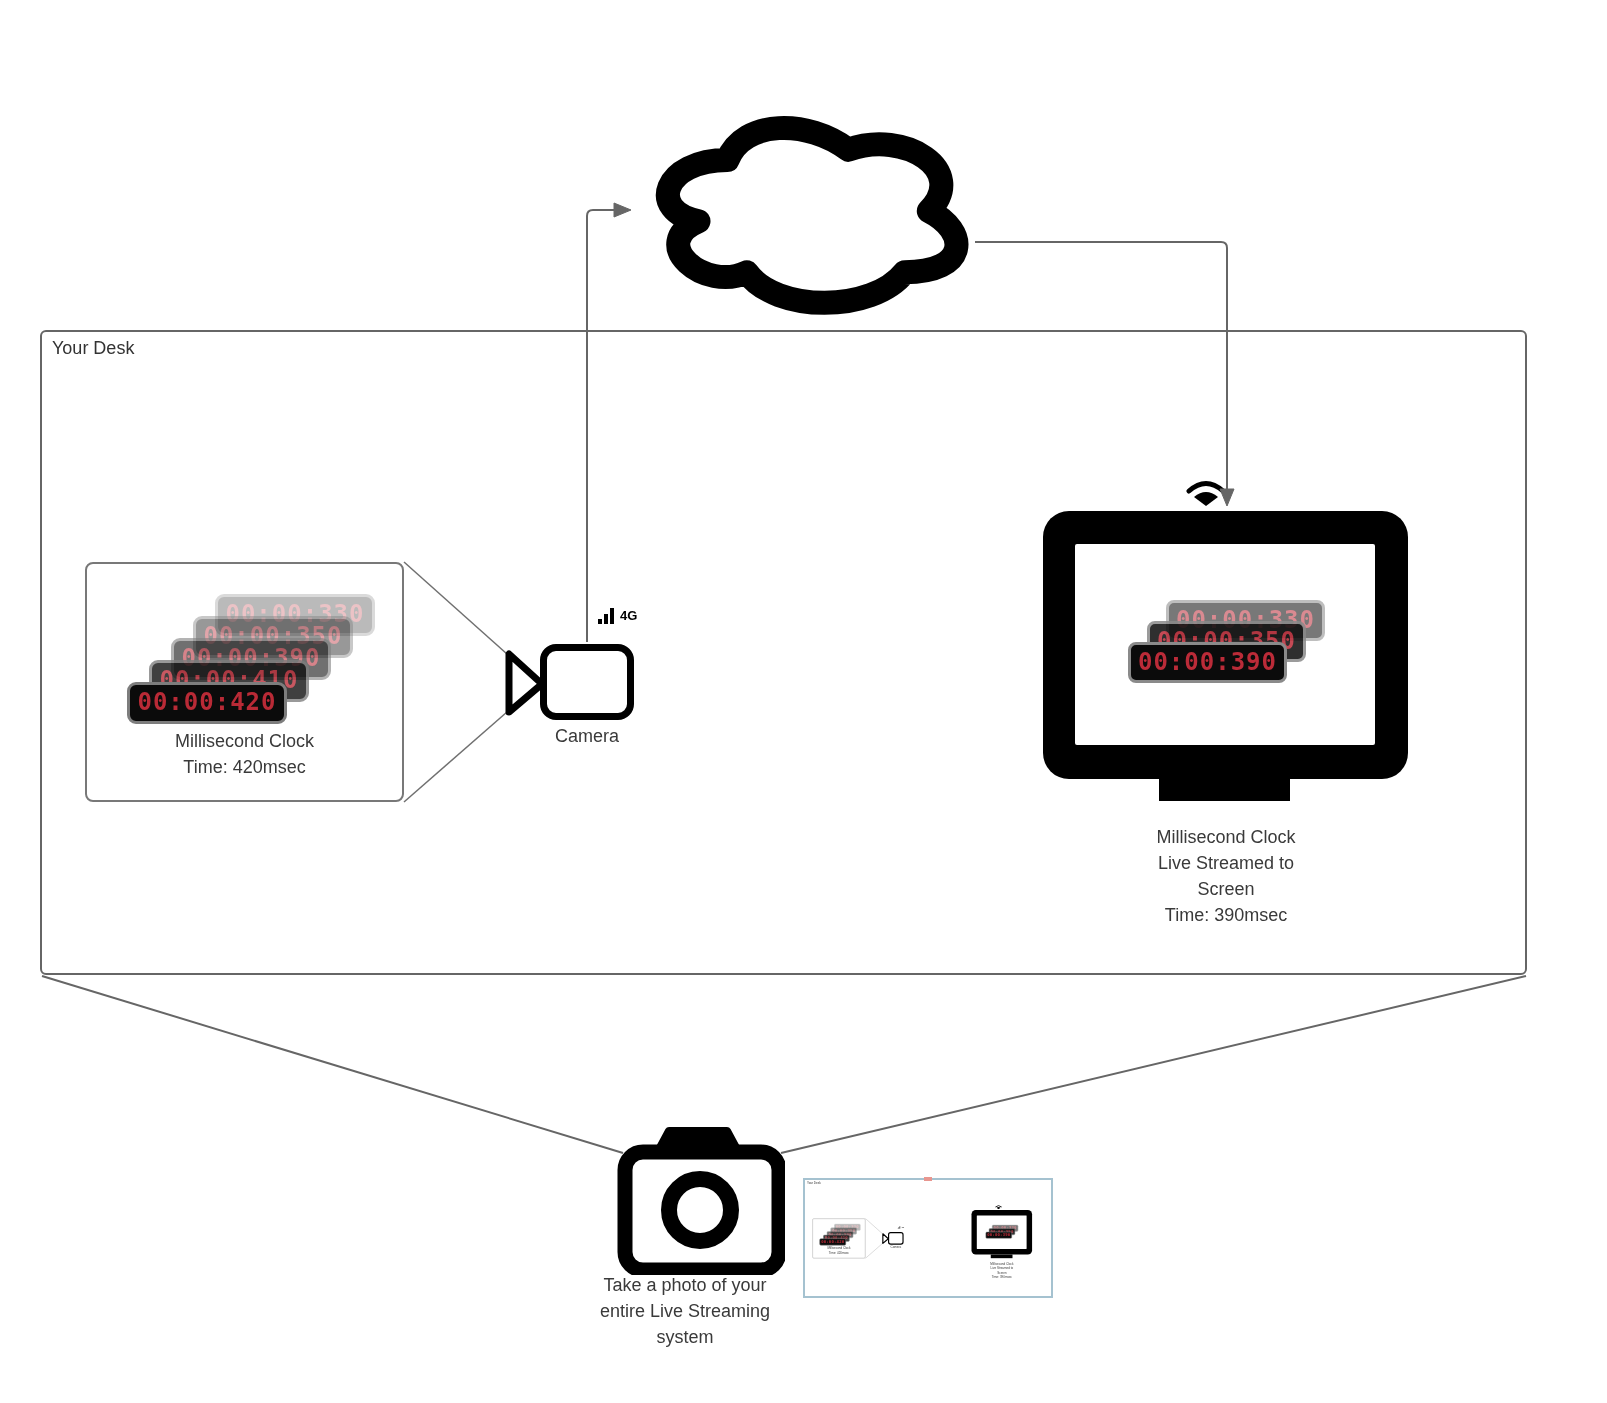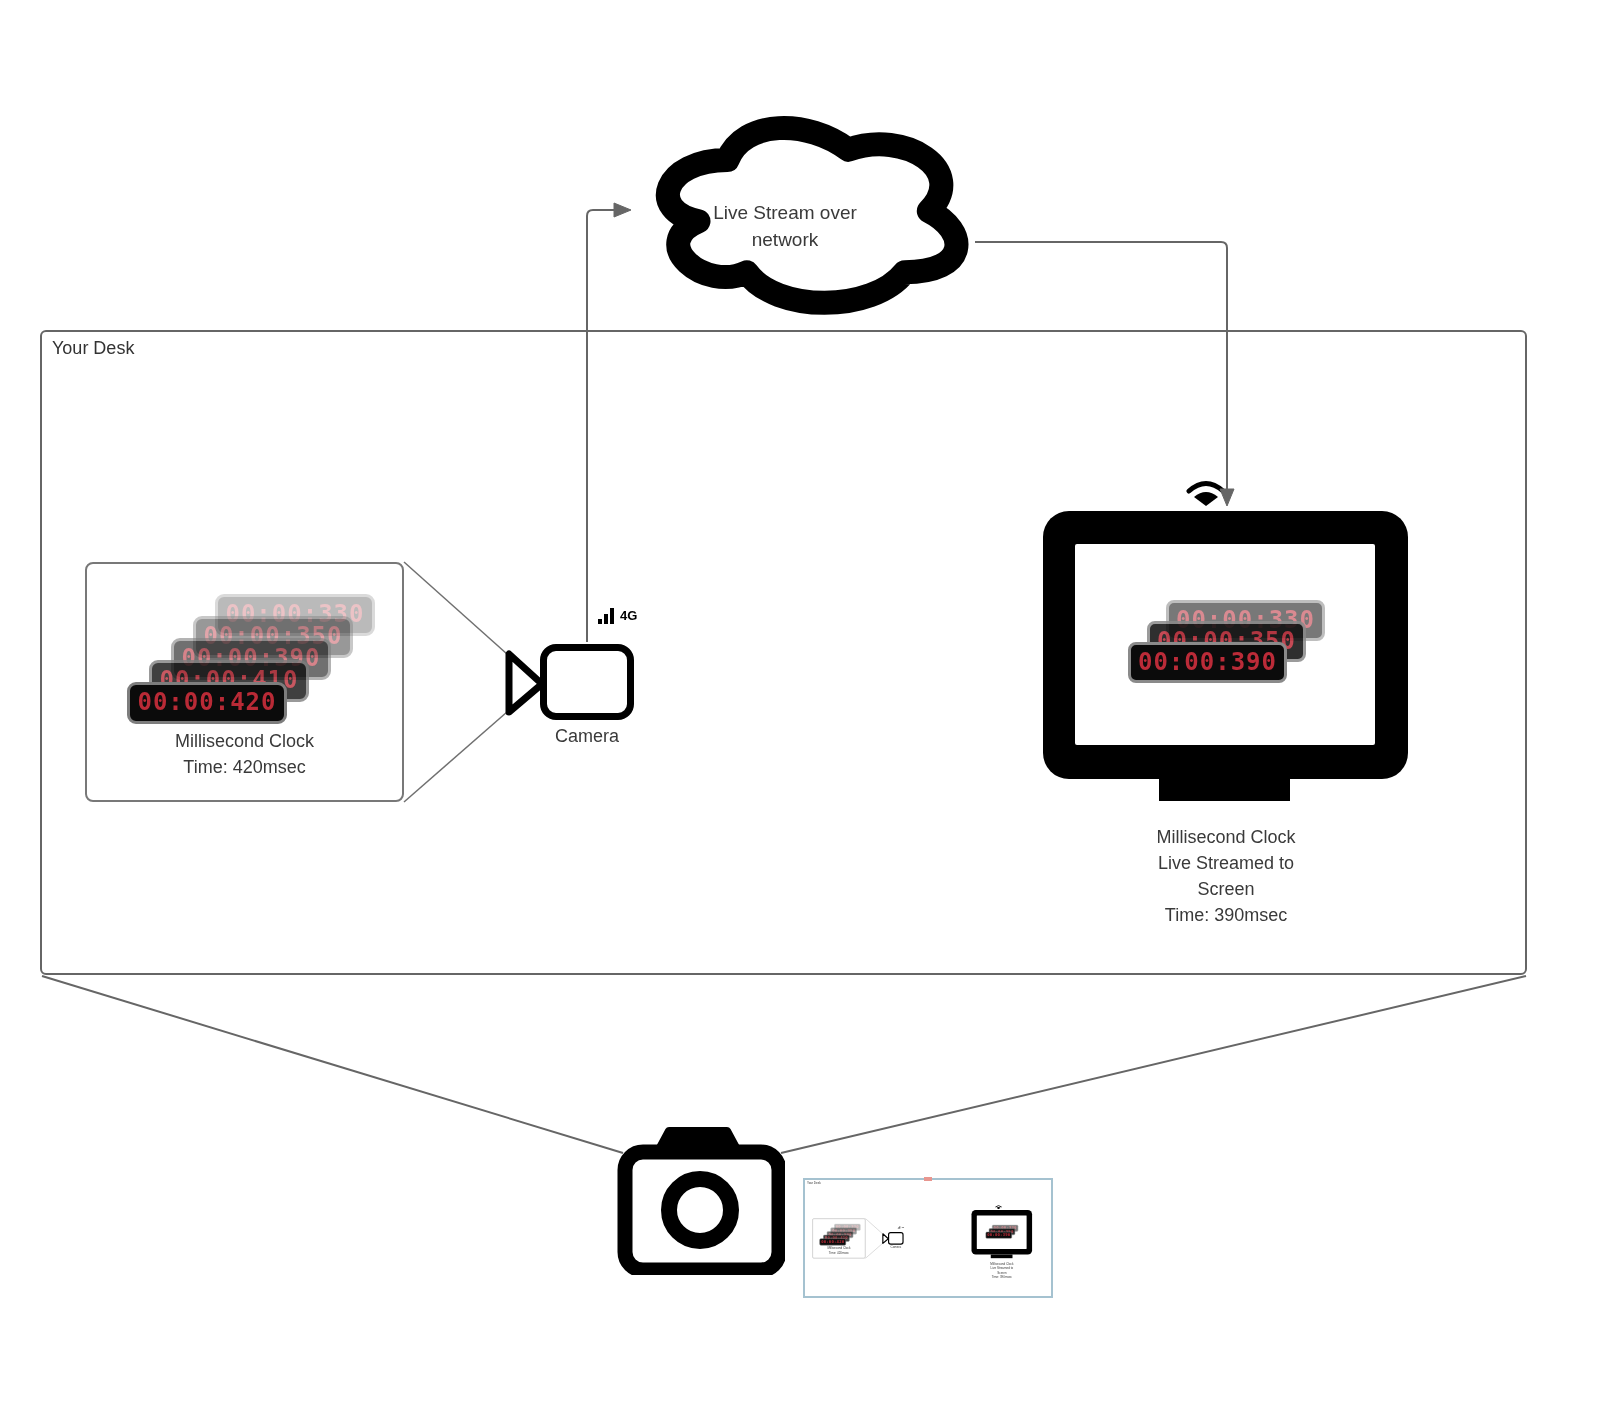--- a/index.html
+++ b/index.html
@@ -179,30 +179,31 @@
 
   <svg class="cloud-svg" width="350" height="232" viewBox="0 0 350 232">
     <path d="M 94.5 65
              C 30.1 65 14 116 65.5 126.2
              C 14 148.6 72 197.6 113.8 177.2
              C 142.8 218 239.4 218 271.6 177.2
              C 336 177.2 336 136.4 295.8 116
              C 336 75.2 271.6 34.4 215.3 54.8
              C 175 24.2 110.6 24.2 94.5 65 Z" fill="#fff" stroke="#000" stroke-width="24" stroke-linejoin="round"></path>
   </svg>
-  <div class="cloud-label">
-    <div>Live Stream over</div>
-    <div>network</div>
-  </div>
 
   <svg class="photo-svg" width="170" height="150" viewBox="0 0 170 150">
     <polygon points="40,32 54,6 112,6 126,32" fill="#000" stroke="#000" stroke-width="8" stroke-linejoin="round"></polygon>
     <rect x="10" y="27" width="154" height="118" rx="18" fill="#fff" stroke="#000" stroke-width="15"></rect>
     <circle cx="85" cy="85" r="31" fill="#fff" stroke="#000" stroke-width="16"></circle>
   </svg>
+  <div class="photo-caption">
+    <div>Take a photo of your</div>
+    <div>entire Live Streaming</div>
+    <div>system</div>
+  </div>
 
   <div class="thumb">
     <div class="scale-wrap">
         <div class="desk">
     <div class="desk-title">Your Desk</div>
 
     <svg class="desk-svg" width="1487" height="645" viewBox="0 0 1487 645">
       <path class="frustum" d="M 362 230 L 465 322"></path>
       <path class="frustum" d="M 362 470 L 465 380"></path>
       <polygon class="lens" points="467,322 467,380 500,352"></polygon>

